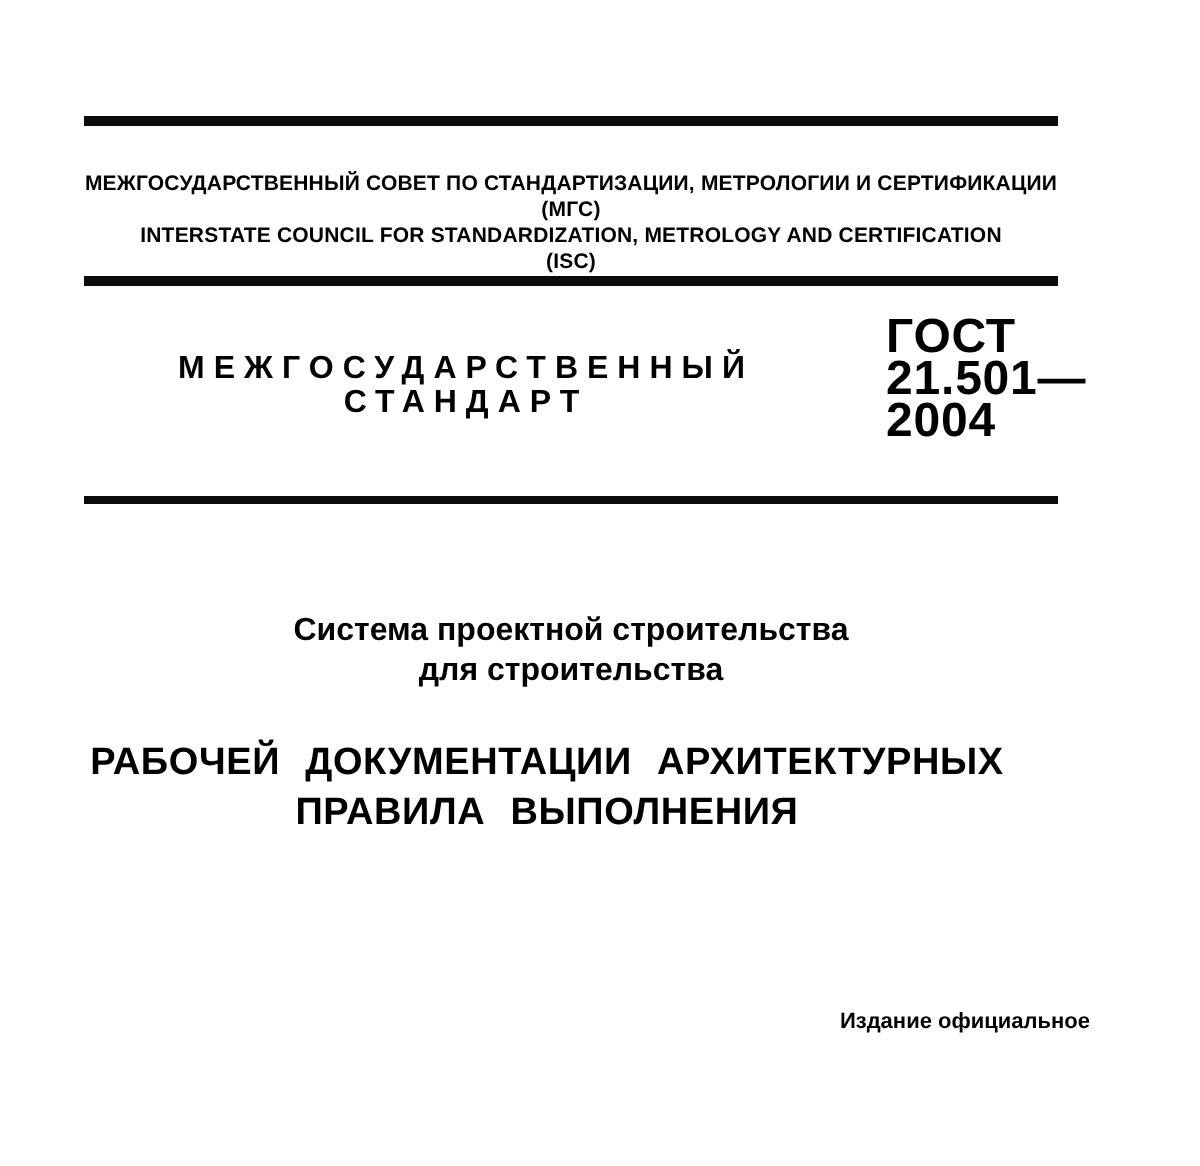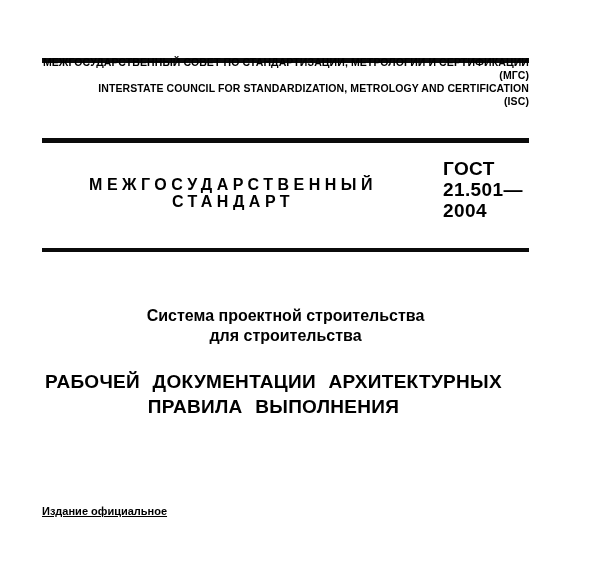--- a/index.html
+++ b/index.html
@@ -21,23 +21,23 @@
     width: 487px;
     background: #0b0b0b;
   }
   .rule-top    { top: 58px;  height: 5px; }
   .rule-middle { top: 138px; height: 5px; }
   .rule-bottom { top: 248px; height: 4px; }
 
   .council-block {
     position: absolute;
     left: 42px;
-    top: 56px;
+    top: 86px;
     width: 487px;
-    text-align: right;
+    text-align: center;
     font-weight: bold;
     font-size: 10.5px;
     line-height: 13px;
     letter-spacing: 0.1px;
   }
 
   .std-type {
     position: absolute;
     left: 42px;
     top: 176px;
@@ -47,21 +47,21 @@
     font-size: 16px;
     line-height: 17px;
     letter-spacing: 4.5px;
   }
 
   .std-code {
     position: absolute;
     left: 443px;
     top: 158px;
     font-weight: bold;
-    font-size: 19px;
+    font-size: 24px;
     line-height: 21px;
     letter-spacing: 0.4px;
     text-align: left;
   }
 
   .subtitle {
     position: absolute;
     left: 42px;
     top: 306px;
     width: 487px;
@@ -79,28 +79,27 @@
     text-align: center;
     font-weight: bold;
     font-size: 19px;
     line-height: 25px;
     word-spacing: 7px;
     letter-spacing: 0.3px;
   }
 
   .edition {
     position: absolute;
-    left: 42px;
+    left: 58px;
     top: 505px;
     width: 487px;
-    text-align: left;
+    text-align: right;
     font-weight: bold;
     font-size: 11px;
     line-height: 13px;
-    text-decoration: underline;
   }
 
   .line { display: block; }
 </style>
 </head>
 <body>
 
 <div class="page">
 
   <div class="rule rule-top"></div>

